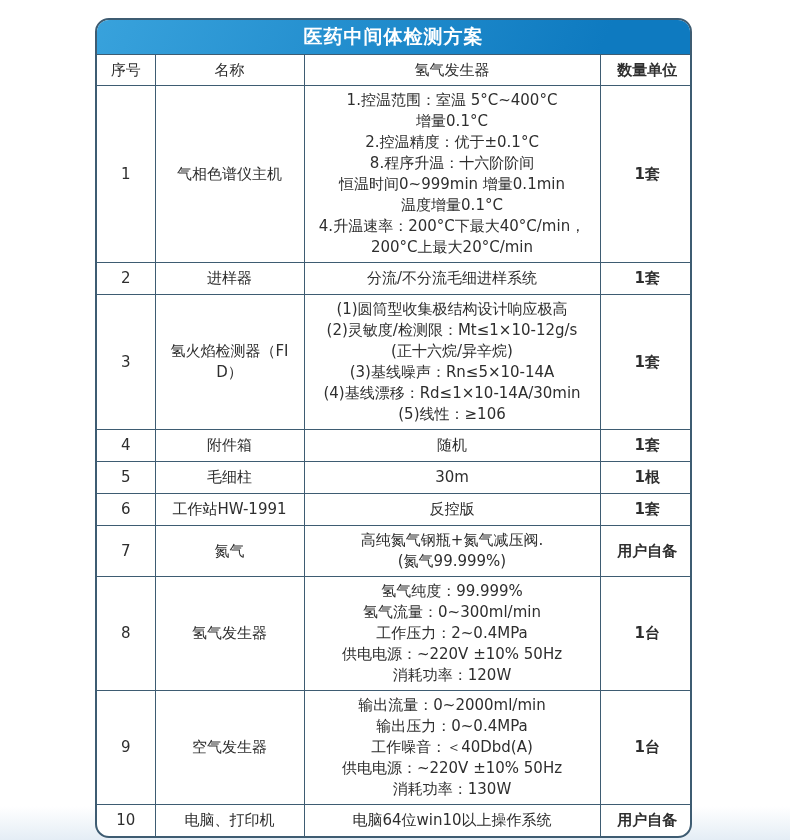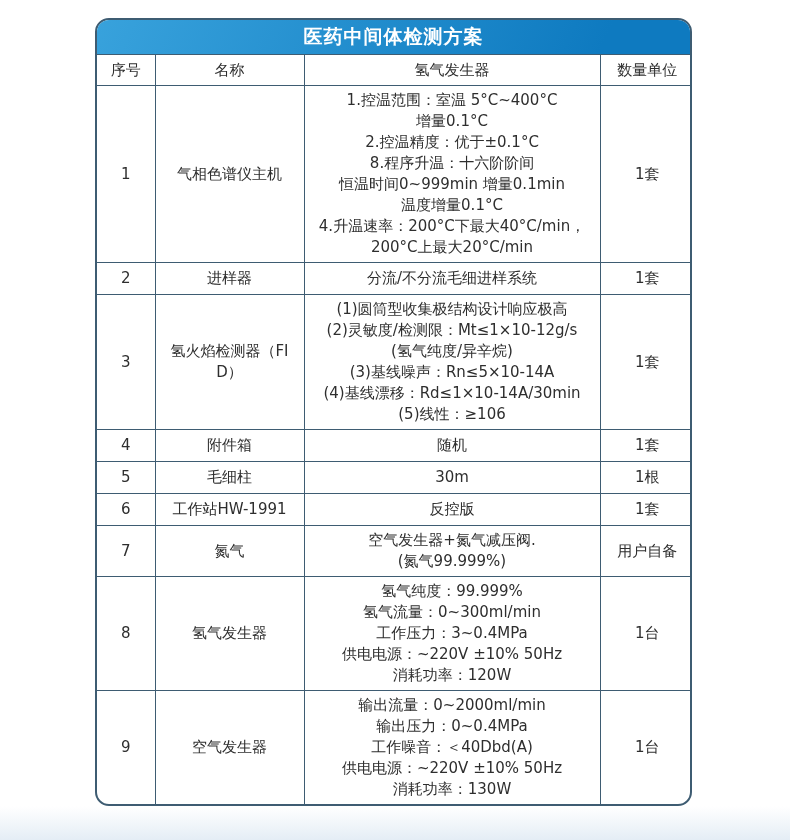--- a/index.html
+++ b/index.html
@@ -53,21 +53,21 @@
     font-weight:normal;
     text-align:center;
     word-break:break-all;
   }
   th{height:22px;}
   td.no-cell{text-align:center;padding:4px 2px;}
   th.no-head{text-align:center;margin-top:24px;}
   tr.single td{height:23px;}
   
   th:first-child,td:first-child{border-left:none;}
-  th:last-child,td:last-child{border-right:none;}
+  th:last-child,td:last-child{border-right:none;font-weight:bold;}
   thead th{border-top:none;}
   tbody tr:last-child td{border-bottom:none;}
   .spec-line{display:block;}
 </style>
 </head>
 <body>
 
 <div class="page">
   <div class="table-card">
     <div class="banner">
@@ -111,21 +111,21 @@
               <span class="spec-line">分流/不分流毛细进样系统</span>
             </td>
             <td>1套</td>
           </tr>
           <tr>
             <td class="no-cell">3</td>
             <td>氢火焰检测器（FID）</td>
             <td>
               <span class="spec-line">(1)圆筒型收集极结构设计响应极高</span>
               <span class="spec-line">(2)灵敏度/检测限：Mt≤1×10-12g/s</span>
-              <span class="spec-line">(氢气纯度/异辛烷)</span>
+              <span class="spec-line">(正十六烷/异辛烷)</span>
               <span class="spec-line">(3)基线噪声：Rn≤5×10-14A</span>
               <span class="spec-line">(4)基线漂移：Rd≤1×10-14A/30min</span>
               <span class="spec-line">(5)线性：≥106</span>
             </td>
             <td>1套</td>
           </tr>
           <tr class="single">
             <td class="no-cell">4</td>
             <td>附件箱</td>
             <td>
@@ -146,45 +146,53 @@
             <td>工作站HW-1991</td>
             <td>
               <span class="spec-line">反控版</span>
             </td>
             <td>1套</td>
           </tr>
           <tr>
             <td class="no-cell">7</td>
             <td>氮气</td>
             <td>
-              <span class="spec-line">空气发生器+氮气减压阀.</span>
+              <span class="spec-line">高纯氮气钢瓶+氮气减压阀.</span>
               <span class="spec-line">(氮气99.999%)</span>
             </td>
             <td>用户自备</td>
           </tr>
           <tr>
             <td class="no-cell">8</td>
             <td>氢气发生器</td>
             <td>
               <span class="spec-line">氢气纯度：99.999%</span>
               <span class="spec-line">氢气流量：0~300ml/min</span>
-              <span class="spec-line">工作压力：3~0.4MPa</span>
+              <span class="spec-line">工作压力：2~0.4MPa</span>
               <span class="spec-line">供电电源：~220V ±10% 50Hz</span>
               <span class="spec-line">消耗功率：120W</span>
             </td>
             <td>1台</td>
           </tr>
           <tr>
             <td class="no-cell">9</td>
             <td>空气发生器</td>
             <td>
               <span class="spec-line">输出流量：0~2000ml/min</span>
               <span class="spec-line">输出压力：0~0.4MPa</span>
               <span class="spec-line">工作噪音：＜40Dbd(A)</span>
               <span class="spec-line">供电电源：~220V ±10% 50Hz</span>
               <span class="spec-line">消耗功率：130W</span>
             </td>
             <td>1台</td>
           </tr>
+          <tr class="single">
+            <td class="no-cell">10</td>
+            <td>电脑、打印机</td>
+            <td>
+              <span class="spec-line">电脑64位win10以上操作系统</span>
+            </td>
+            <td>用户自备</td>
+          </tr>
         </tbody>
     </table>
   </div>
 </div>
 
 </body></html>

